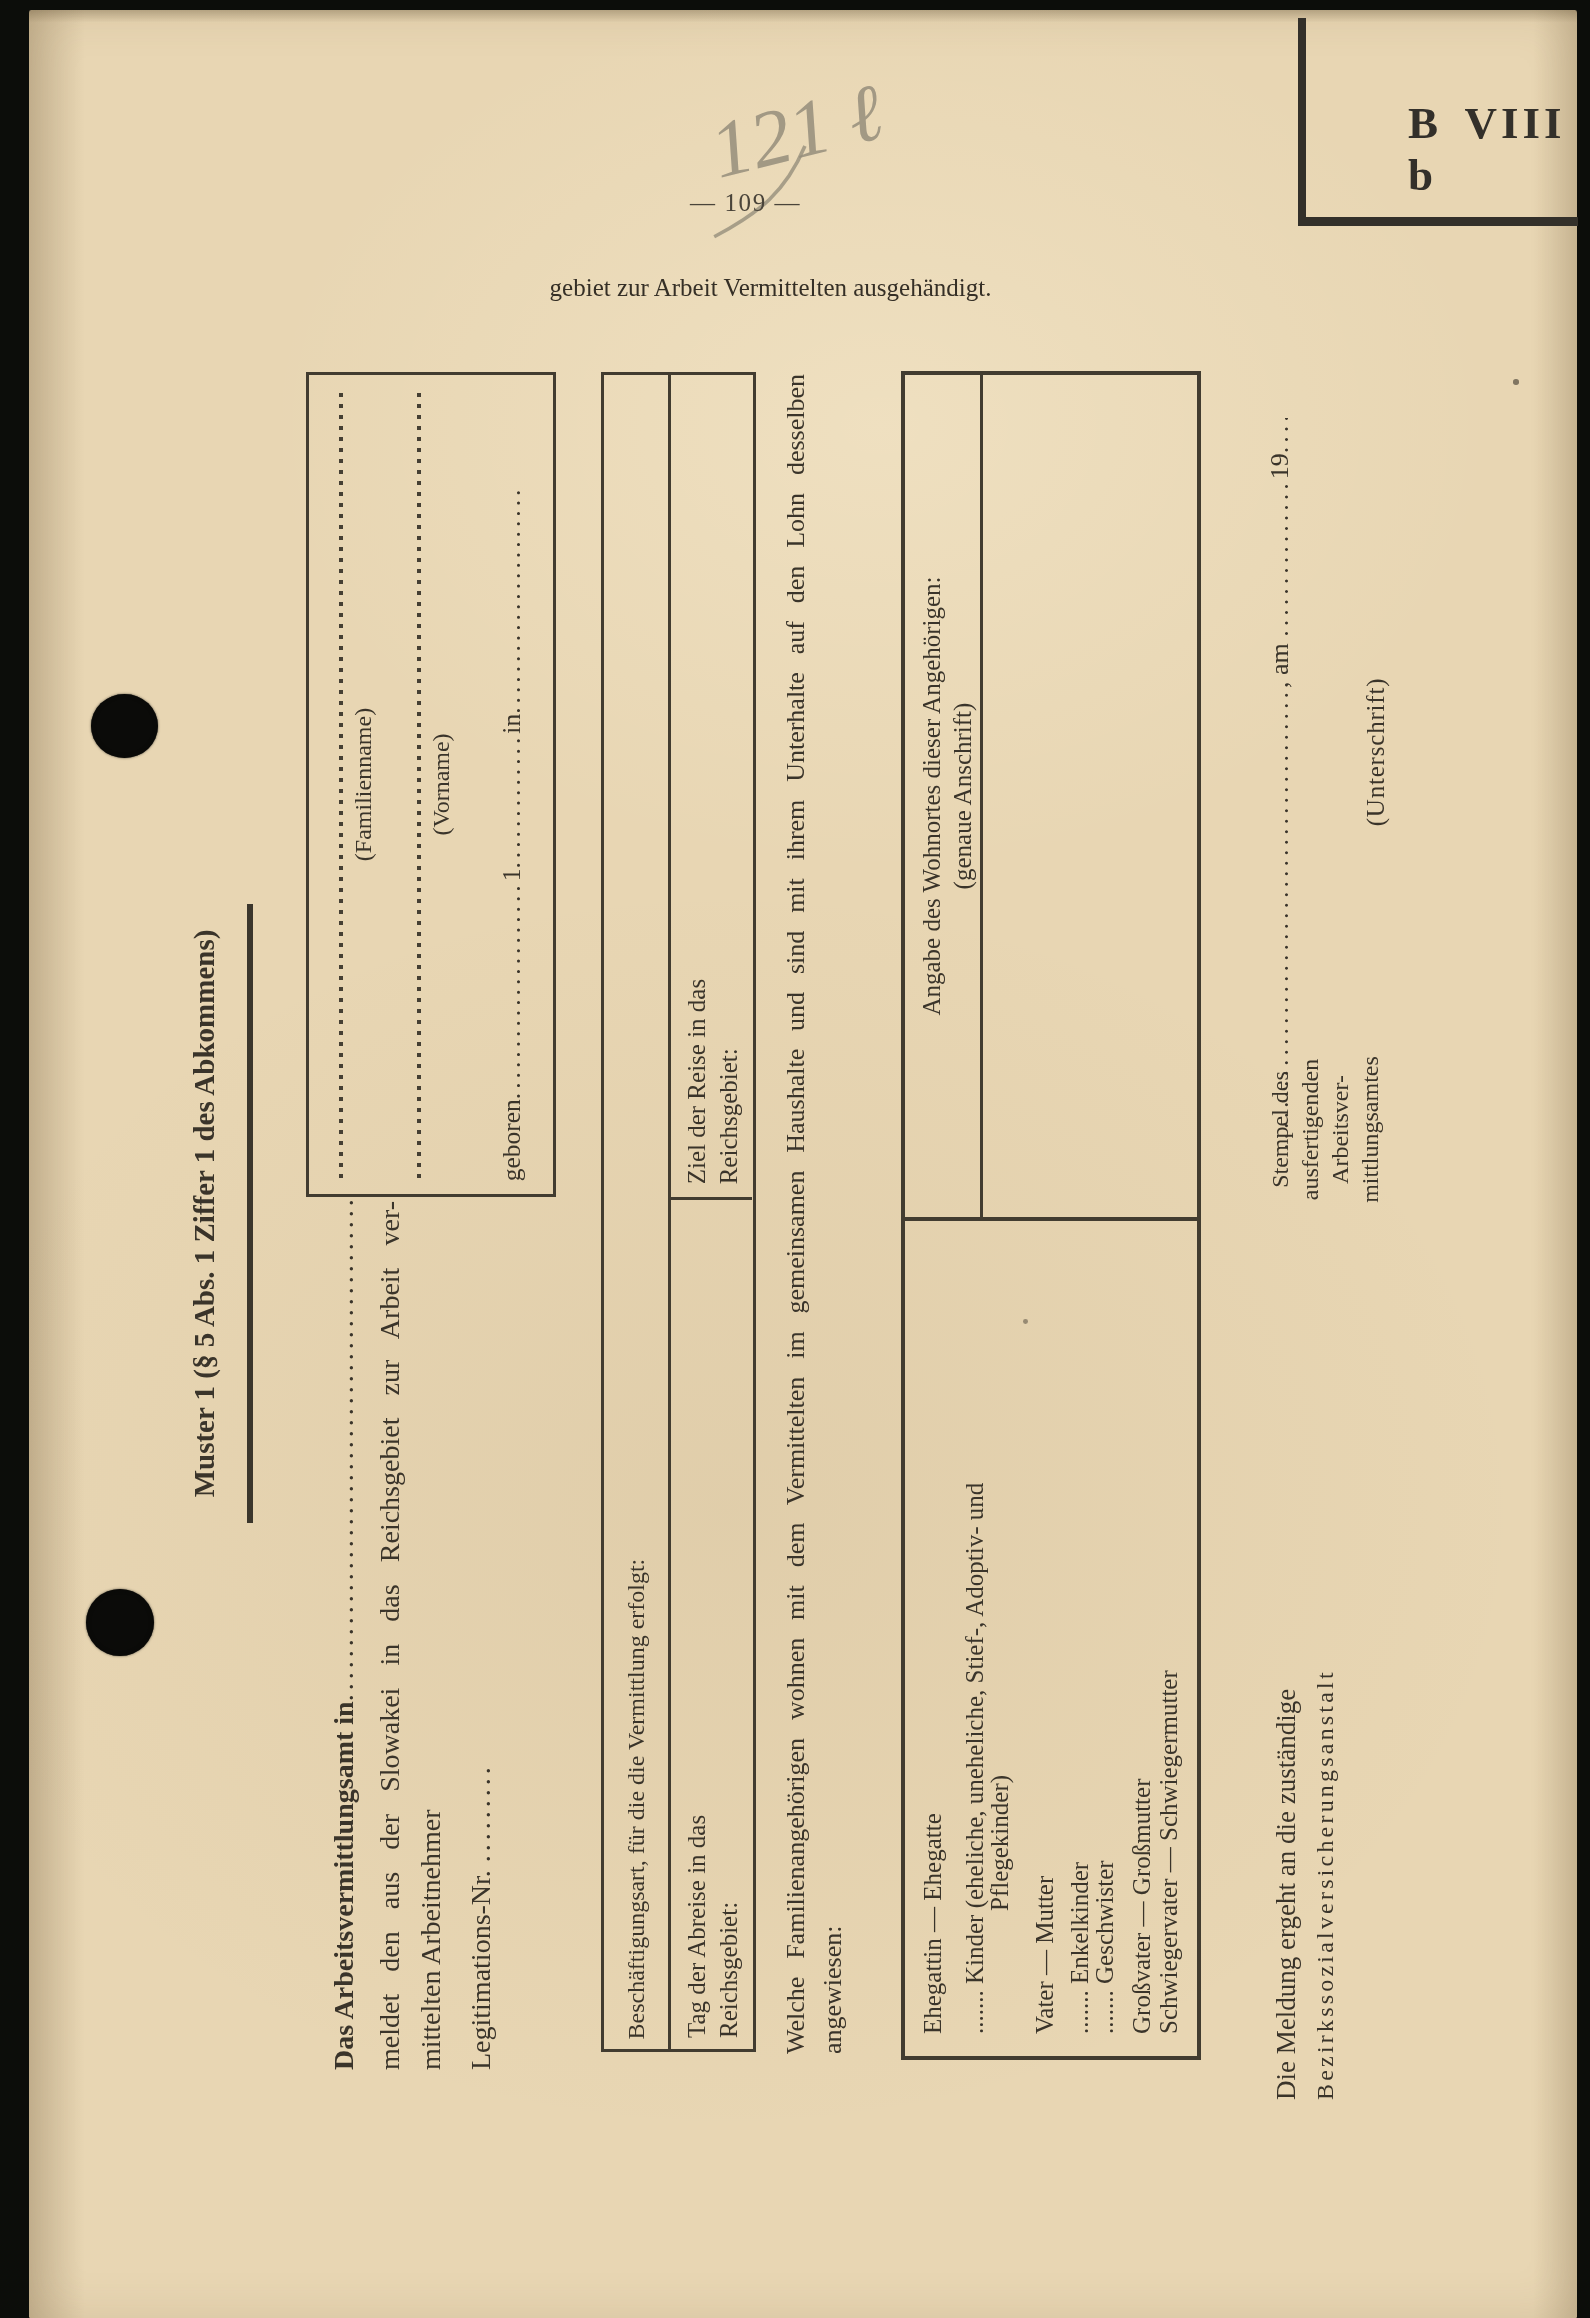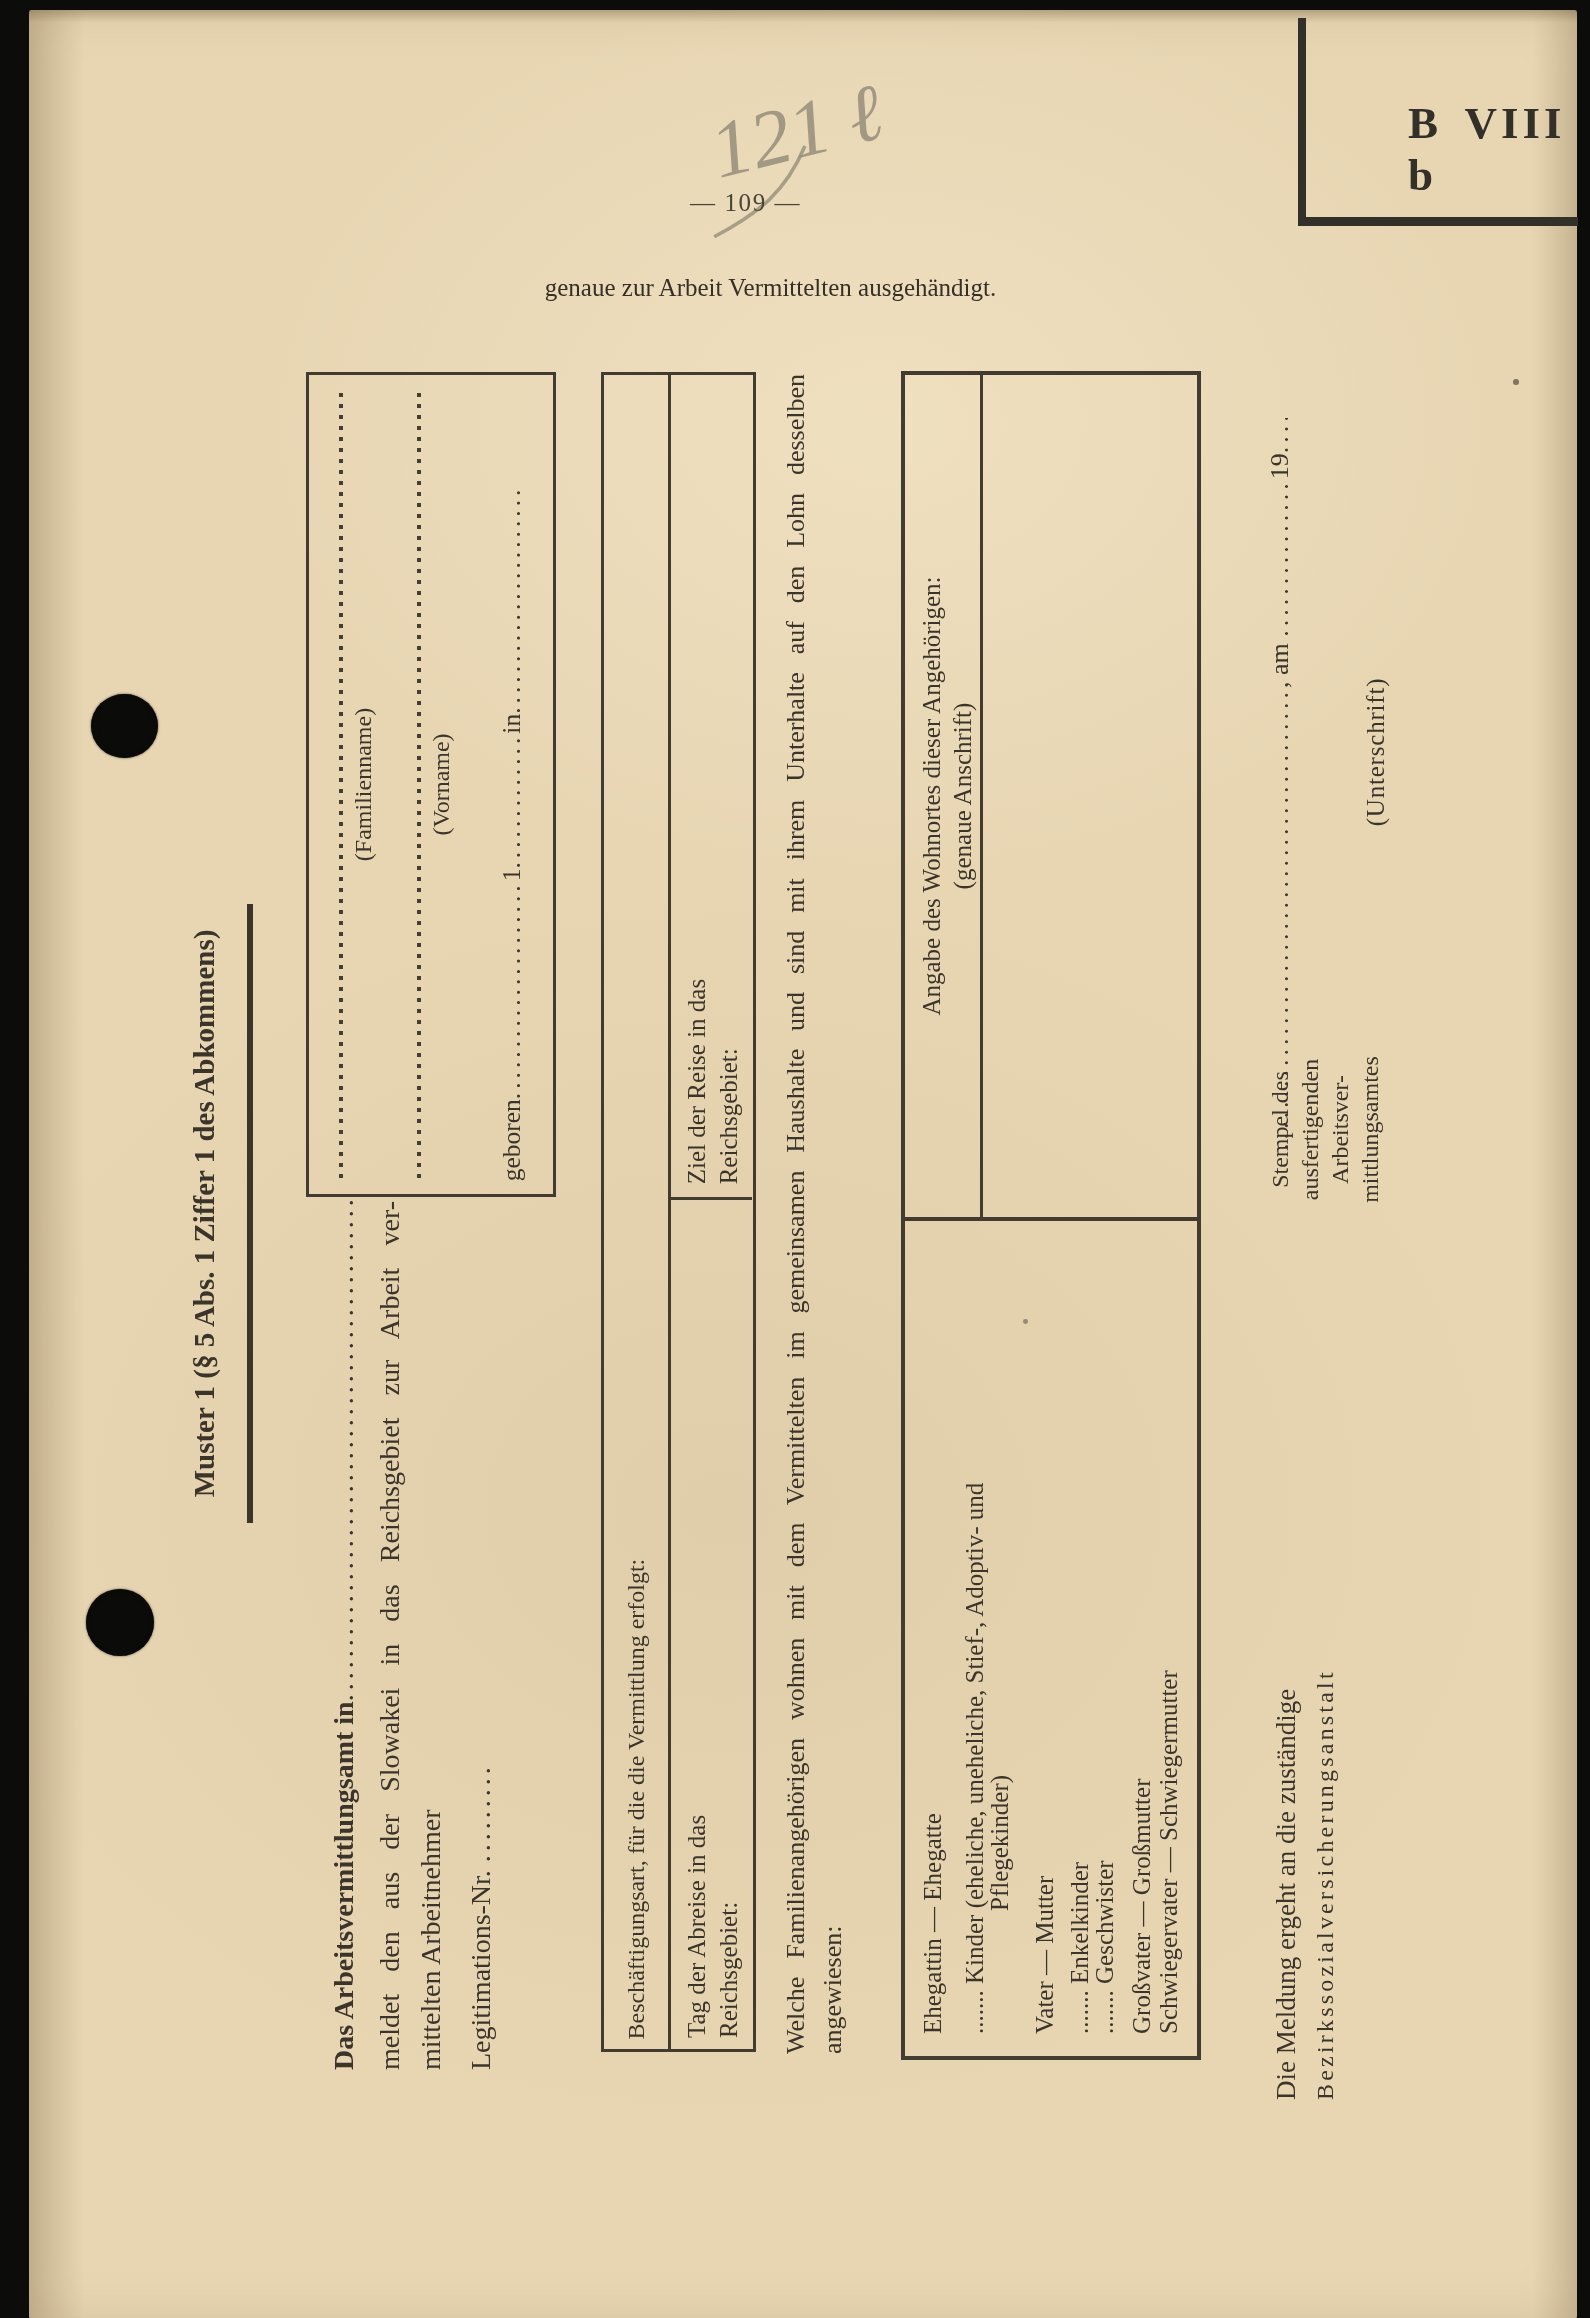--- a/index.html
+++ b/index.html
@@ -71,21 +71,21 @@
 <div class="abs corner-label" style="left:1408px;top:97px;">B VIII b</div>
 
 <div class="abs pencil" style="left:710px;top:86px;font-size:80px;transform:rotate(-14deg);opacity:.85;">121 ℓ</div>
 <svg class="abs" style="left:684px;top:76px;width:183px;height:183px;" viewBox="0 0 230 230" width="183" height="183">
   <path d="M152,88 C128,145 95,172 38,202" stroke="#968e7c" stroke-width="4.5" fill="none" opacity="0.8"></path>
 </svg>
 
 <div class="abs pagenum" style="left:690px;top:189px;">— 109 —</div>
 
 <div class="abs intro" style="left:212px;top:267px;width:1236px;">
-  <div class="l2">genaue zur Arbeit Vermittelten ausgehändigt.</div>
+  <div class="l2">gebiet zur Arbeit Vermittelten ausgehändigt.</div>
 </div>
 
 <div class="abs form-rot">
 
   <div class="abs hd" style="left:593px;top:4.8px;width:619px;">Muster 1 (§ 5 Abs. 1 Ziffer 1 des Abkommens)</div>
   <div class="abs rule" style="left:593px;top:64px;width:619px;height:5.6px;"></div>
 
   <div class="abs" style="left:46px;top:145px;width:869px;font-size:28px;">
     <div class="flexline">
       <span style="font-weight:bold;">Das Arbeitsvermittlungsamt in</span>

